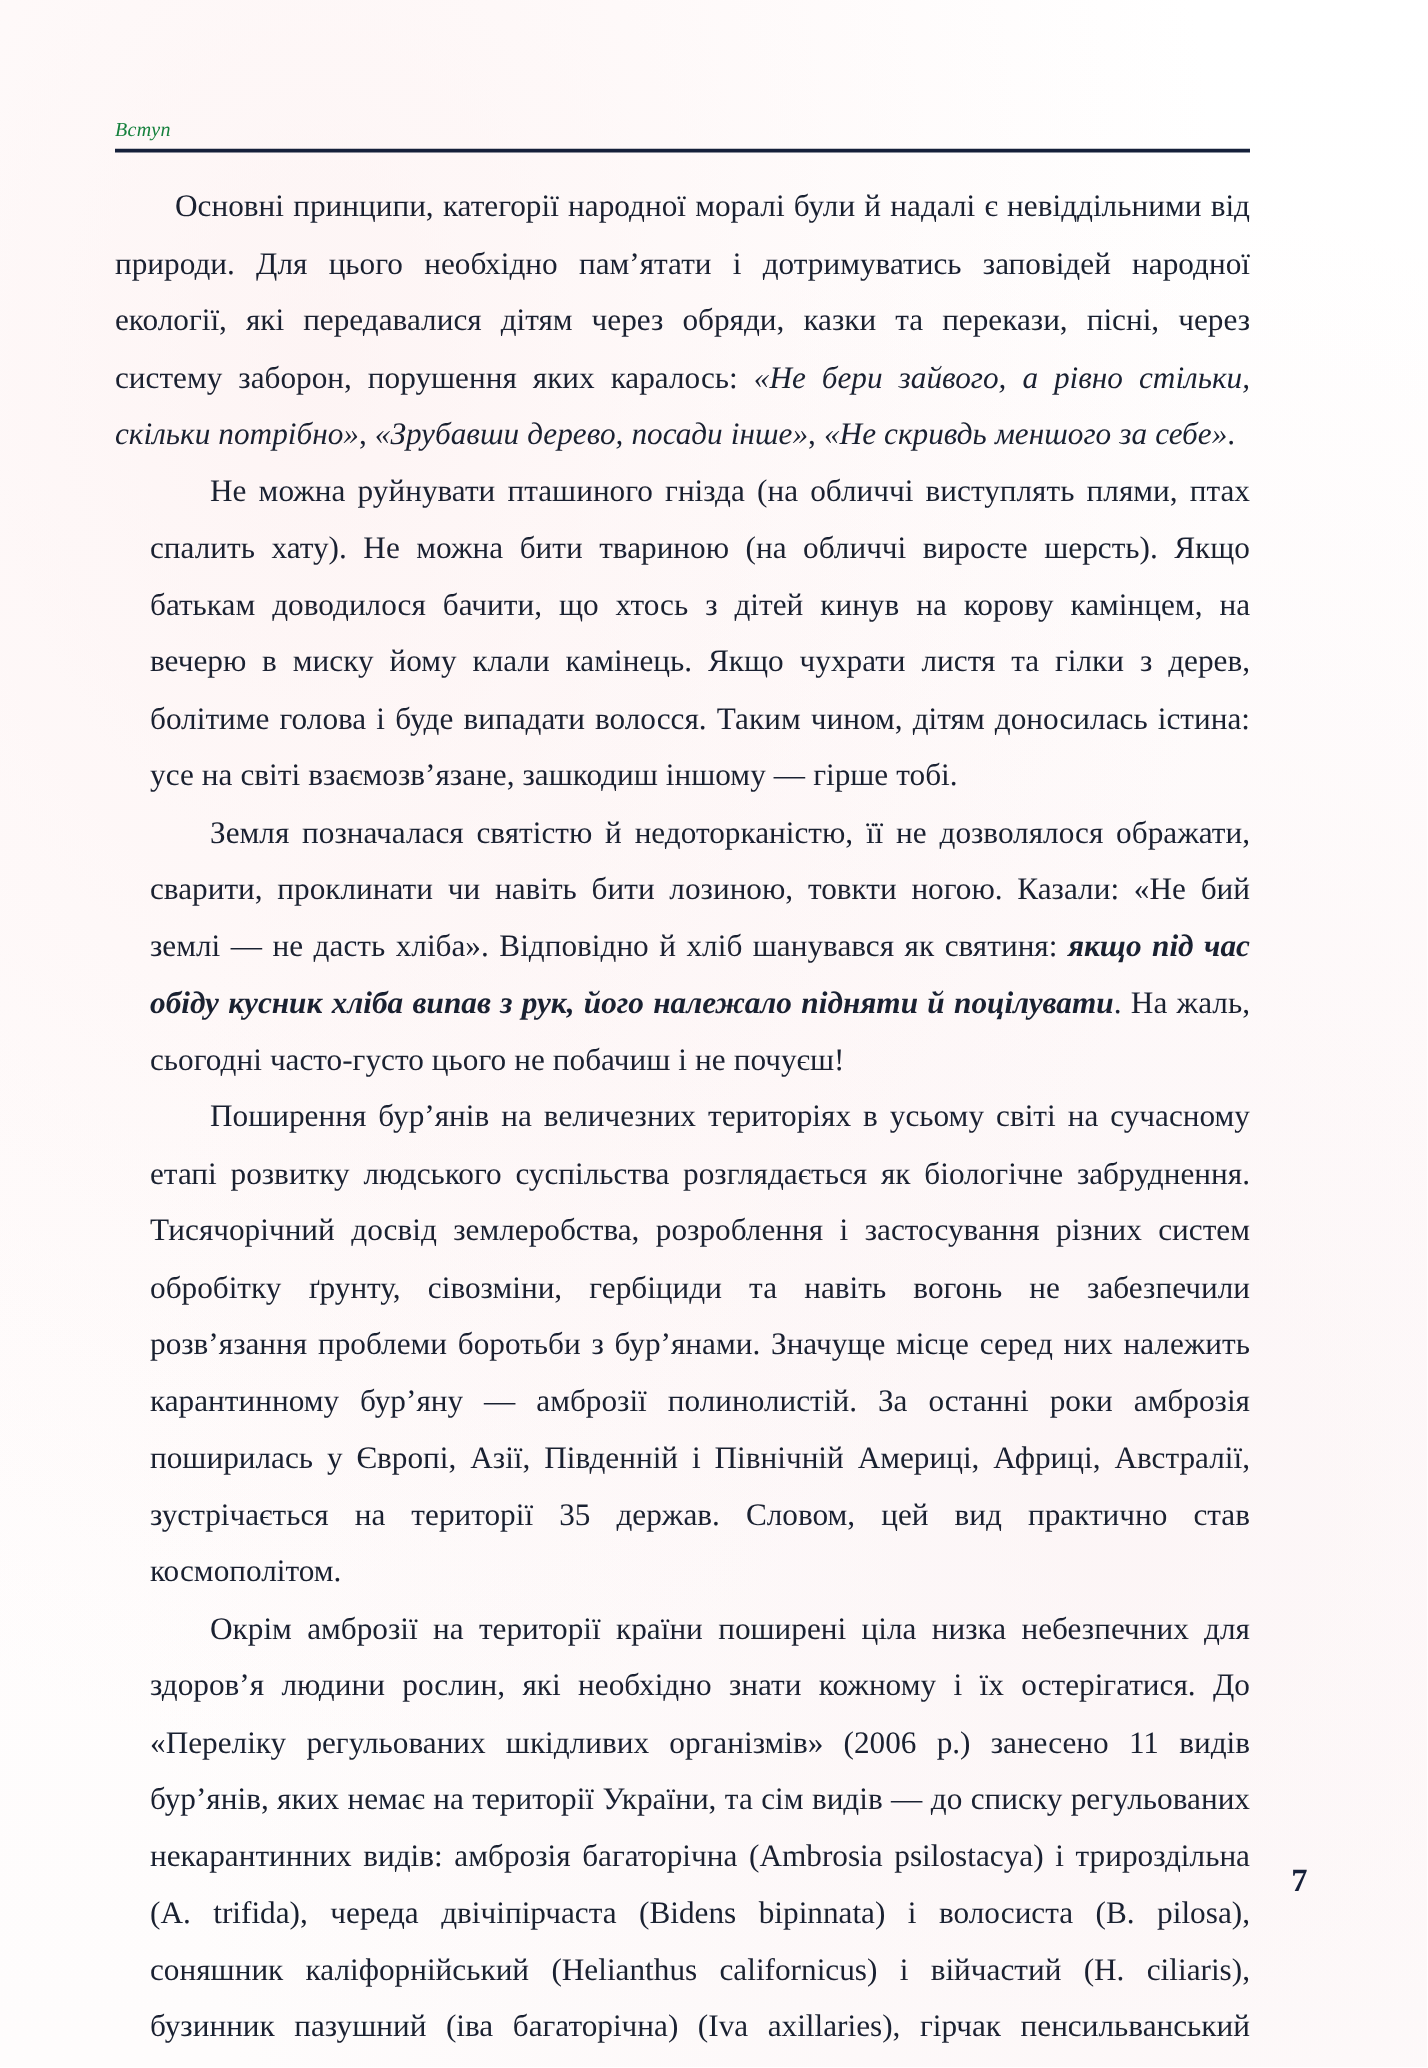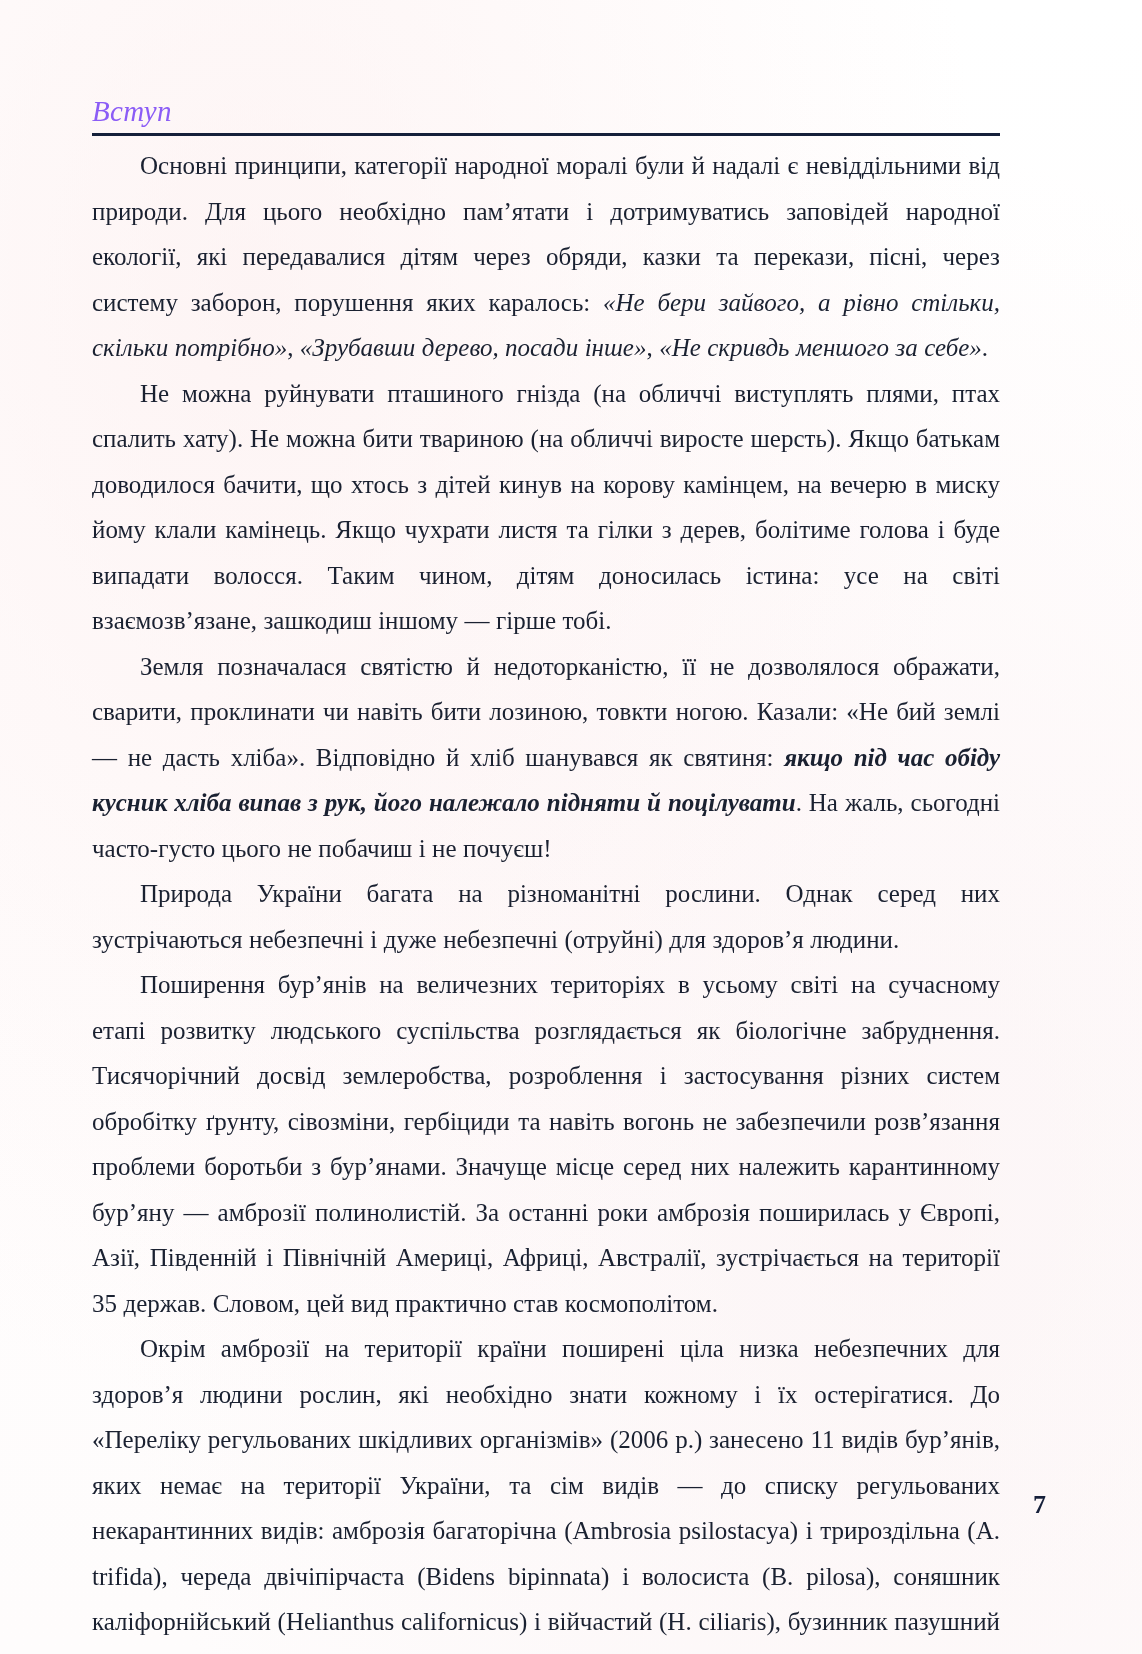--- a/index.html
+++ b/index.html
@@ -40,23 +40,23 @@
 
   
   .runhead {
     position: absolute;
     left: 92px;
     top: 96px;
     width: 908px;
   }
   .runhead-title {
     font-style: italic;
-    font-size: 29px;
+    font-size: 16px;
     letter-spacing: 0.3px;
-    color: #8b5cf6;
+    color: #15803d;
     line-height: 1.1;
   }
   .runhead-rule {
     margin-top: 5px;
     width: 908px;
     height: 3px;
     background: #15203a;
   }
 
   
@@ -70,21 +70,21 @@
     margin: 0;
     text-align: justify;
     text-justify: inter-word;
     font-size: 25px;
     line-height: 45.5px;
     text-indent: 48px;
     color: #1a2131;
     hyphens: none;
     word-spacing: 0.2px;
   }
-  p.para + p.para { margin-top: 0; }
+  p.para + p.para { margin-top: 0; margin-left: 28px; }
 
   .i  { font-style: italic; }
   .bi { font-style: italic; font-weight: bold; }
 
   
   .folio {
     position: absolute;
     right: 96px;
     top: 1490px;
     font-size: 26px;
@@ -100,21 +100,20 @@
 
     <div class="runhead">
       <div class="runhead-title">Вступ</div>
       <div class="runhead-rule"></div>
     </div>
 
     <div class="textblock">
       <p class="para" id="p1">Основні принципи, категорії народної моралі були й надалі є невіддільними від природи. Для цього необхідно пам’ятати і дотримуватись заповідей народної екології, які передавалися дітям через обряди, казки та перекази, пісні, через систему заборон, порушення яких каралось: <span class="i">«Не бери зайвого, а рівно стільки, скільки потрібно»</span>, <span class="i">«Зрубавши дерево, посади інше»</span>, <span class="i">«Не скривдь меншого за себе»</span>.</p>
       <p class="para" id="p2">Не можна руйнувати пташиного гнізда (на обличчі виступлять плями, птах спалить хату). Не можна бити твариною (на обличчі виросте шерсть). Якщо батькам доводилося бачити, що хтось з дітей кинув на корову камінцем, на вечерю в миску йому клали камінець. Якщо чухрати листя та гілки з дерев, болітиме голова і буде випадати волосся. Таким чином, дітям доносилась істина: усе на світі взаємозв’язане, зашкодиш іншому — гірше тобі.</p>
       <p class="para" id="p3">Земля позначалася святістю й недоторканістю, її не дозволялося ображати, сварити, проклинати чи навіть бити лозиною, товкти ногою. Казали: «Не бий землі — не дасть хліба». Відповідно й хліб шанувався як святиня: <span class="bi">якщо під час обіду кусник хліба випав з рук, його належало підняти й поцілувати</span>. На жаль, сьогодні часто-густо цього не побачиш і не почуєш!</p>
-      <p class="para" id="p4">Природа України багата на різноманітні рослини. Однак серед них зустрічаються небезпечні і дуже небезпечні (отруйні) для здоров’я людини.</p>
       <p class="para" id="p5">Поширення бур’янів на величезних територіях в усьому світі на сучасному етапі розвитку людського суспільства розглядається як біологічне забруднення. Тисячорічний досвід землеробства, розроблення і застосування різних систем обробітку ґрунту, сівозміни, гербіциди та навіть вогонь не забезпечили розв’язання проблеми боротьби з бур’янами. Значуще місце серед них належить карантинному бур’яну — амброзії полинолистій. За останні роки амброзія поширилась у Європі, Азії, Південній і Північній Америці, Африці, Австралії, зустрічається на території 35 держав. Словом, цей вид практично став космополітом.</p>
       <p class="para" id="p6">Окрім амброзії на території країни поширені ціла низка небезпечних для здоров’я людини рослин, які необхідно знати кожному і їх остерігатися. До «Переліку регульованих шкідливих організмів» (2006 р.) занесено 11 видів бур’янів, яких немає на території України, та сім видів — до списку регульованих некарантинних видів: амброзія багаторічна (Ambrosia psilostacya) і трироздільна (A. trifida), череда двічіпірчаста (Bidens bipinnata) і волосиста (B. pilosa), соняшник каліфорнійський (Helianthus californicus) і війчастий (H. ciliaris), бузинник пазушний (іва багаторічна) (Iva axillaries), гірчак пенсильванський (Polygonum pensylvanicum), райманія розсічена (Raimania laciniata), паслін лінійнолистий (Solanum elaeagnifolium), каролінський (S. carolinensis) та трицвітковий (S. trifolium), стриги жовта (Striga lutea),</p>
     </div>
 
     <div class="folio">7</div>
 
   </div>
 </div>
 
 </body></html>

